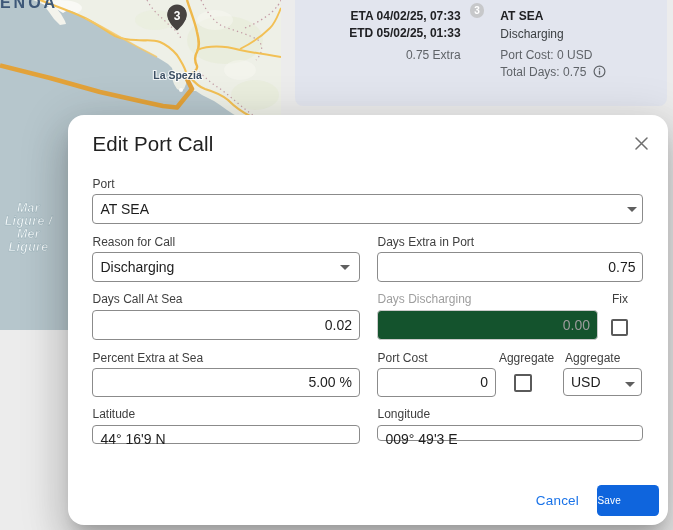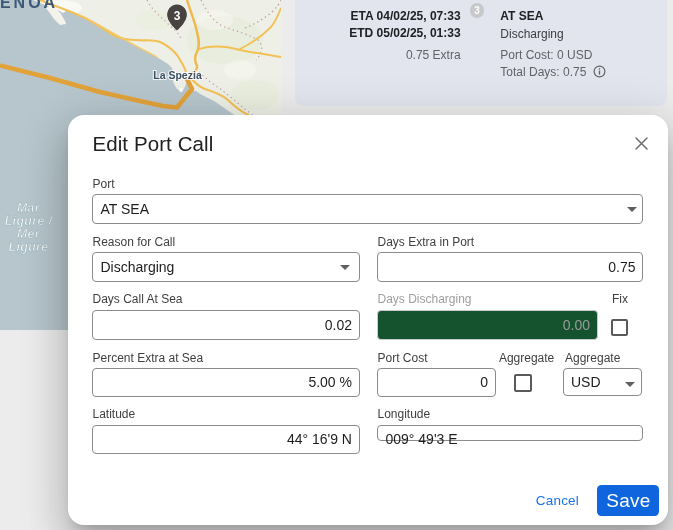--- a/index.html
+++ b/index.html
@@ -123,22 +123,22 @@
   <div class="inp r" style="left:24.1px; top:253.1px; width:267.5px; height:29px; line-height:27px;">5.00 %</div>
   <div class="lbl" style="left:309.1px; top:236.5px;">Port Cost</div>
   <div class="inp r" style="left:309.1px; top:253.1px; width:118.5px; height:29px; line-height:27px;">0</div>
   <div class="lbl" style="left:430.5px; top:236.5px;">Aggregate</div>
   <div class="cb" style="left:446.1px; top:258.6px;"></div>
   <div class="lbl" style="left:496.6px; top:236.5px;">Aggregate</div>
   <div class="inp" style="left:494.6px; top:253.1px; width:79px; height:28px; line-height:26px;">USD</div>
   <div class="caret" style="left:557px; top:266.4px;"></div>
 
   <div class="lbl" style="left:24.1px; top:293px;">Latitude</div>
-  <div class="inp" style="left:24.1px; top:309.3px; width:267.5px; height:29px; line-height:27px;text-align:right;">44° 16'9 N</div>
+  <div class="inp" style="left:24.1px; top:309.3px; width:267.5px; height:19px; line-height:27px;">44° 16'9 N</div>
   <div class="lbl" style="left:309.1px; top:293px;">Longitude</div>
   <div class="inp" style="left:309.1px; top:309.3px; width:266px; height:16px; line-height:27px;">009° 49'3 E</div>
 
   <div class="abs" style="left:454px; top:370.1px; width:70px; height:31px; text-align:center;
     line-height:31px; color:#1a73e8; font-size:13.5px; font-weight:500; letter-spacing:.2px;">Cancel</div>
   <div class="abs" style="left:529px; top:370.1px; width:62px; height:31px; background:#0f65dd;
-    border-radius:4.5px; text-align:center; line-height:31px; color:#fff; font-size:19px;
+    border-radius:4.5px; text-align:left; line-height:31px; color:#fff; font-size:10px;
     font-weight:500; letter-spacing:.2px;">Save</div>
 </div>
 
 </body></html>

